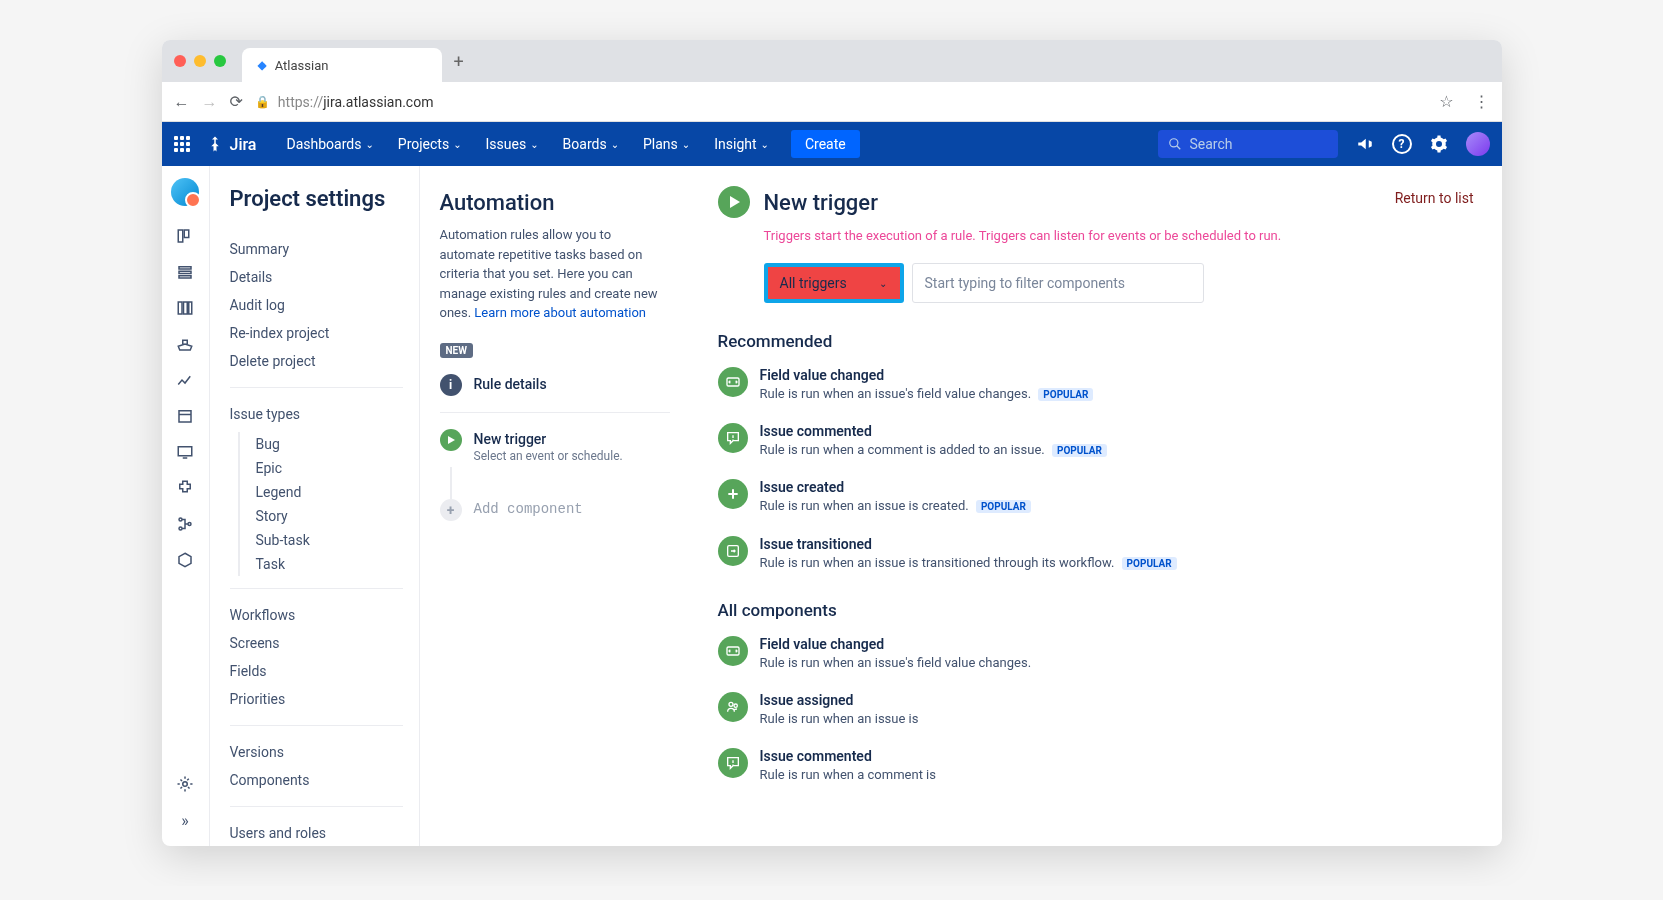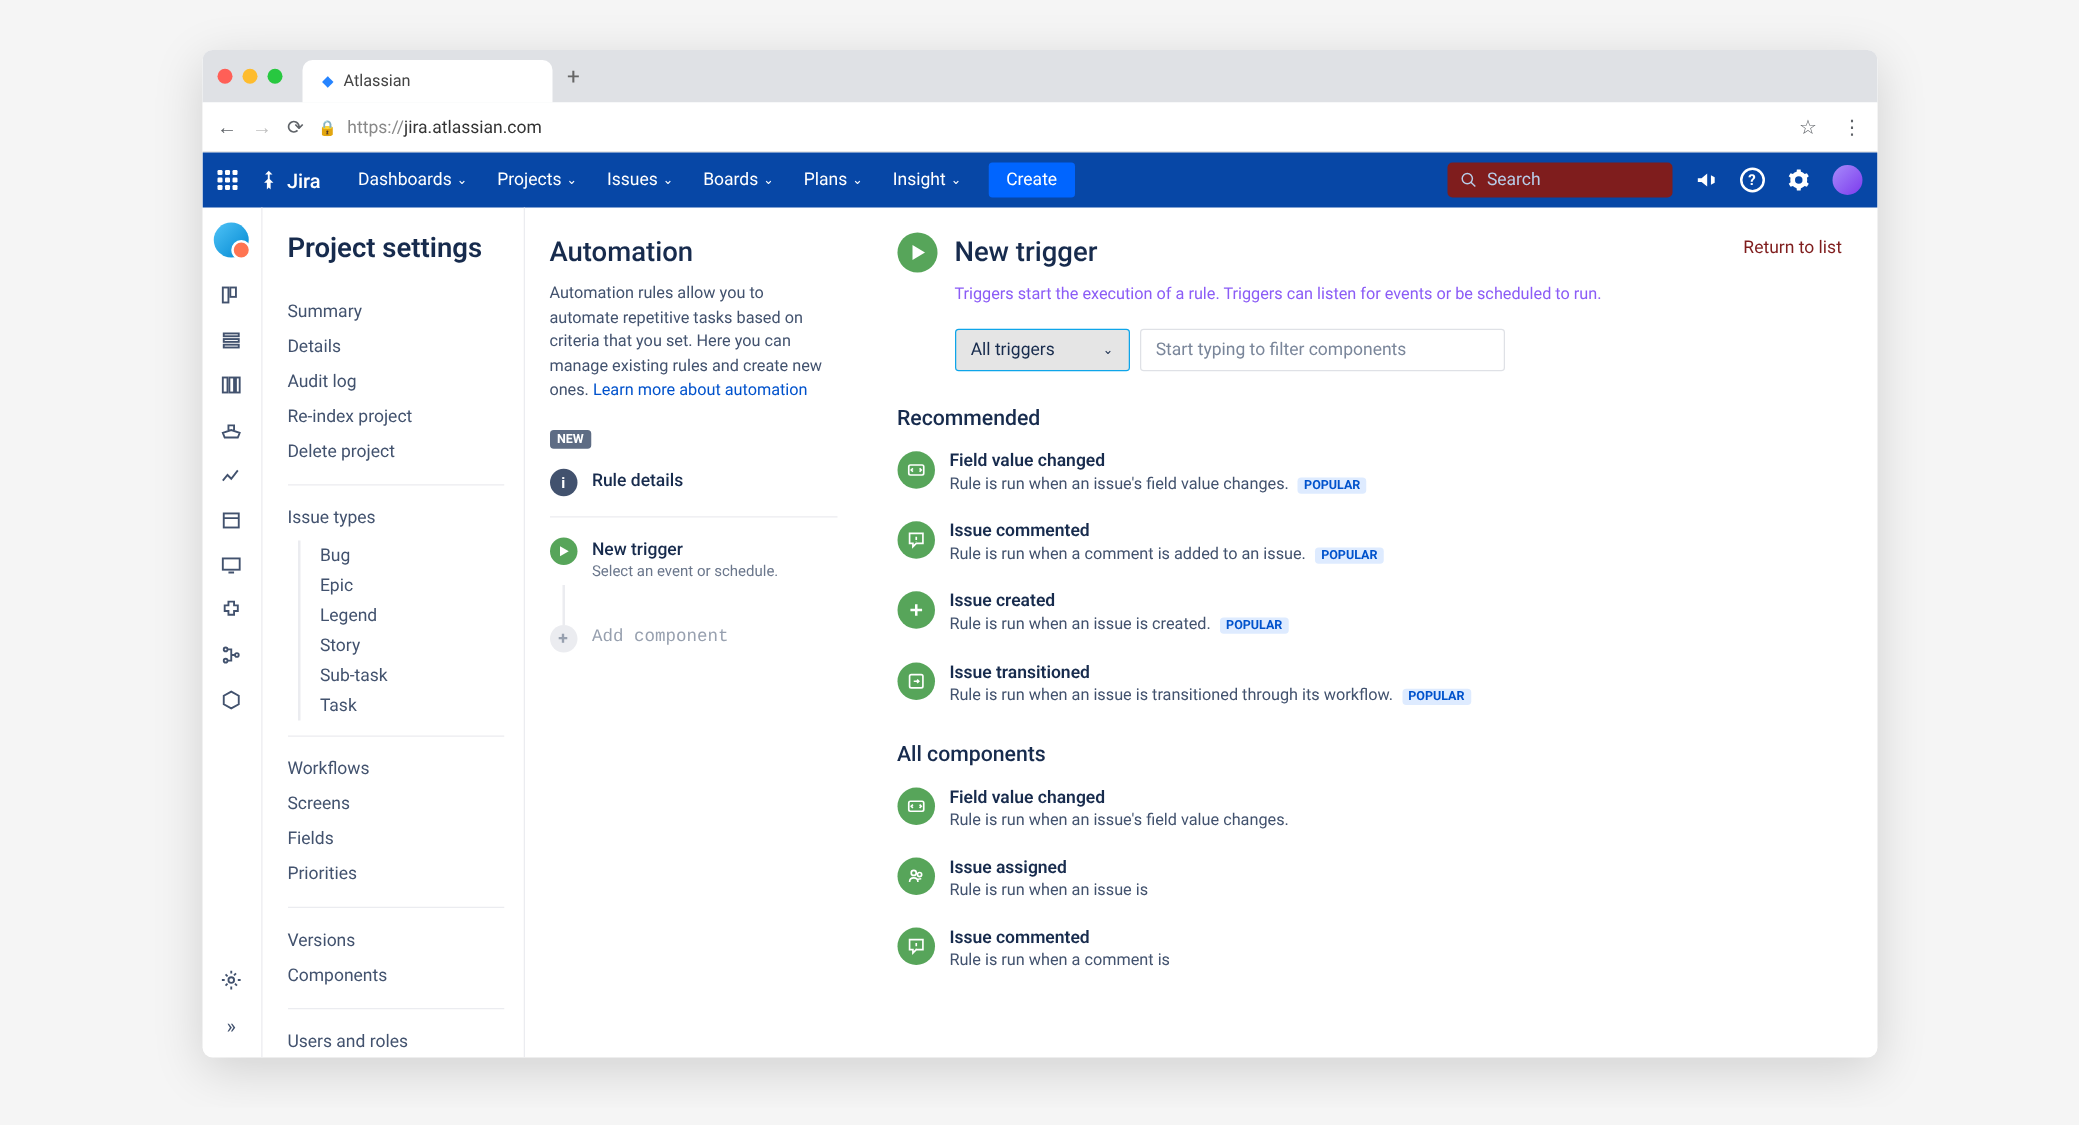--- a/index.html
+++ b/index.html
@@ -23,21 +23,21 @@
 .star { color: #5f6368; font-size: 16px; margin-right: 8px; }
 .dots { color: #5f6368; font-size: 16px; }
 .jira-nav { background: #0747a6; height: 44px; display: flex; align-items: center; padding: 0 12px; color: #fff; gap: 4px; }
 .apps-grid { display: grid; grid-template-columns: repeat(3, 4px); grid-template-rows: repeat(3, 4px); gap: 2px; margin-right: 12px; cursor: pointer; }
 .apps-grid span { background: #fff; border-radius: 1px; }
 .jira-logo { display: flex; align-items: center; gap: 6px; margin-right: 16px; font-weight: 500; font-size: 16px; }
 .nav-item { padding: 6px 10px; font-size: 14px; display: flex; align-items: center; gap: 4px; cursor: pointer; }
 .chev { font-size: 10px; }
 .create-btn { background: #0065ff; padding: 6px 14px; border-radius: 3px; font-size: 14px; margin-left: 8px; cursor: pointer; }
 .nav-spacer { flex: 1; }
-.search-box { background: #7f1d1d; border-radius: 4px; padding: 6px 10px; display: flex; align-items: center; gap: 8px; width: 180px; color: #b8cde8; font-size: 14px; }
+.search-box { background: #1d4ed8; border-radius: 4px; padding: 6px 10px; display: flex; align-items: center; gap: 8px; width: 180px; color: #b8cde8; font-size: 14px; }
 .nav-icon-r { margin-left: 14px; cursor: pointer; font-size: 16px; }
 .help-circle { width: 20px; height: 20px; border: 2px solid #fff; border-radius: 50%; display: flex; align-items: center; justify-content: center; font-size: 12px; font-weight: bold; }
 .avatar { width: 24px; height: 24px; border-radius: 50%; background: linear-gradient(135deg, #a78bfa, #7c3aed); }
 .app-body { display: flex; height: 680px; }
 .icon-rail { width: 48px; border-right: 1px solid #ebecf0; display: flex; flex-direction: column; align-items: center; padding: 12px 0; gap: 8px; }
 .rail-avatar { width: 28px; height: 28px; border-radius: 50%; background: linear-gradient(135deg, #4fc3f7, #0288d1); position: relative; margin-bottom: 8px; }
 .rail-avatar::after { content: ''; position: absolute; bottom: -2px; right: -2px; width: 12px; height: 12px; background: #ff7452; border-radius: 50%; border: 2px solid #fff; }
 .rail-icon { width: 28px; height: 28px; display: flex; align-items: center; justify-content: center; color: #42526e; cursor: pointer; font-size: 16px; }
 .rail-spacer { flex: 1; }
 .settings-panel { width: 210px; border-right: 1px solid #ebecf0; padding: 20px 0 20px 20px; overflow-y: auto; }
@@ -64,23 +64,23 @@
 .step-add-label { font-size: 14px; color: #97a0af; padding-top: 2px; font-family: Liberation Mono, monospace; }
 .connector { width: 2px; height: 32px; background: #ebecf0; margin-left: 10px; }
 .rule-sep { border: none; border-top: 1px solid #ebecf0; margin: 16px 0; }
 .trigger-col { flex: 1; padding: 24px 28px; overflow-y: auto; }
 .top-row { display: flex; justify-content: flex-end; margin-bottom: -20px; }
 .return-link { color: #7f1d1d; font-size: 14px; text-decoration: none; }
 .trigger-header { display: flex; align-items: center; gap: 14px; margin-bottom: 10px; }
 .big-play { width: 32px; height: 32px; border-radius: 50%; background: #57a55a; display: flex; align-items: center; justify-content: center; }
 .big-play-tri { width: 0; height: 0; border-left: 10px solid #fff; border-top: 6px solid transparent; border-bottom: 6px solid transparent; margin-left: 3px; }
 .trigger-title { font-size: 22px; font-weight: 500; color: #172b4d; }
-.trigger-desc { font-size: 13px; color: #8b5cf6; margin-left: 46px; margin-bottom: 20px; }
+.trigger-desc { font-size: 13px; color: #ec4899; margin-left: 46px; margin-bottom: 20px; }
 .filter-row { display: flex; gap: 8px; margin-left: 46px; margin-bottom: 28px; }
-.dropdown { border: 1px solid #0ea5e9; background: #e5e5e5; border-radius: 3px; padding: 8px 12px; font-size: 14px; color: #172b4d; display: flex; align-items: center; justify-content: space-between; width: 140px; cursor: pointer; }
+.dropdown { border: 4px solid #0ea5e9; background: #ef4444; border-radius: 3px; padding: 8px 12px; font-size: 14px; color: #172b4d; display: flex; align-items: center; justify-content: space-between; width: 140px; cursor: pointer; }
 .filter-input { border: 1px solid #dfe1e6; border-radius: 3px; padding: 8px 12px; font-size: 14px; width: 292px; color: #172b4d; }
 .filter-input::placeholder { color: #7a869a; }
 .section-hdr { font-size: 17px; font-weight: 500; color: #172b4d; margin-bottom: 16px; }
 .trigger-grid { display: grid; grid-template-columns: 1fr; gap: 20px 24px; margin-bottom: 28px; }
 .trigger-card { display: flex; gap: 12px; cursor: pointer; }
 .tc-icon { width: 30px; height: 30px; border-radius: 50%; background: #57a55a; display: flex; align-items: center; justify-content: center; color: #fff; flex-shrink: 0; }
 .tc-body { flex: 1; }
 .tc-title { font-size: 14px; font-weight: 600; color: #172b4d; margin-bottom: 2px; }
 .tc-desc { font-size: 13px; color: #42526e; line-height: 1.4; }
 .popular-badge { background: #deebff; color: #0052cc; font-size: 10px; font-weight: bold; padding: 1px 5px; border-radius: 3px; margin-left: 4px; }

